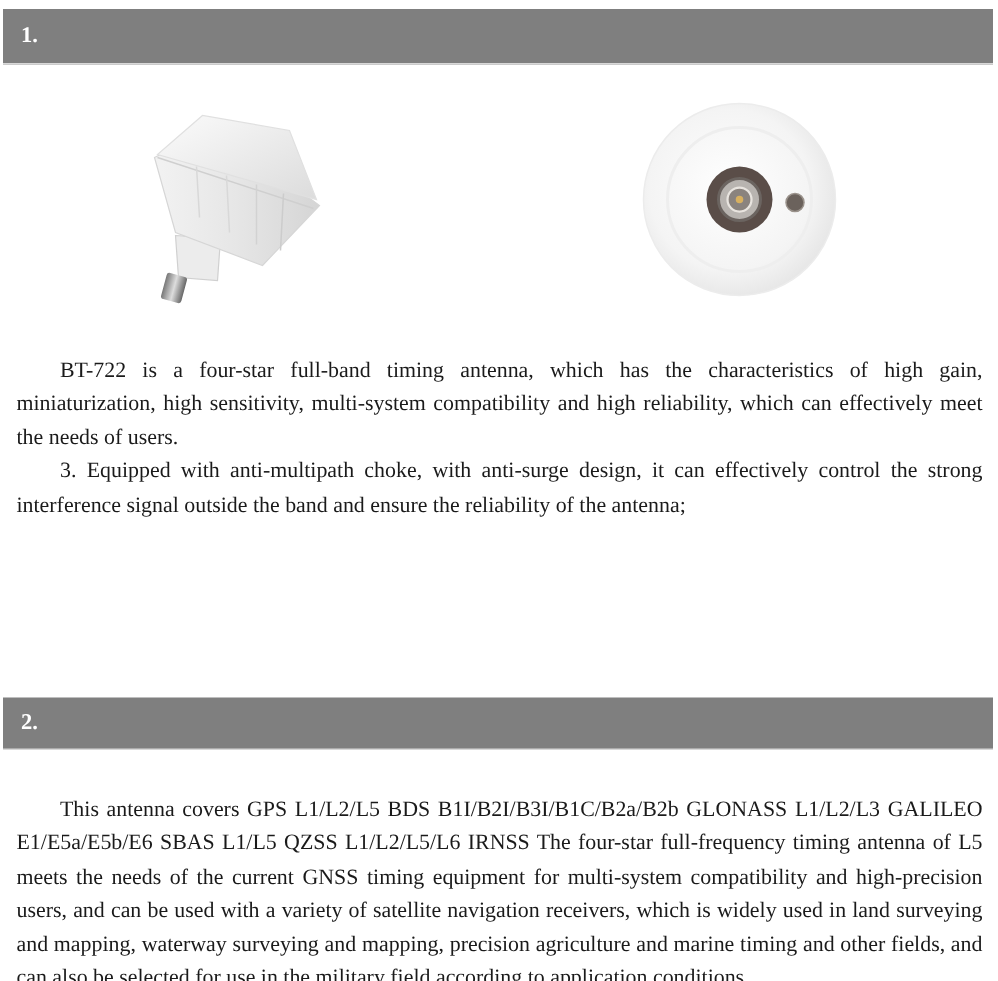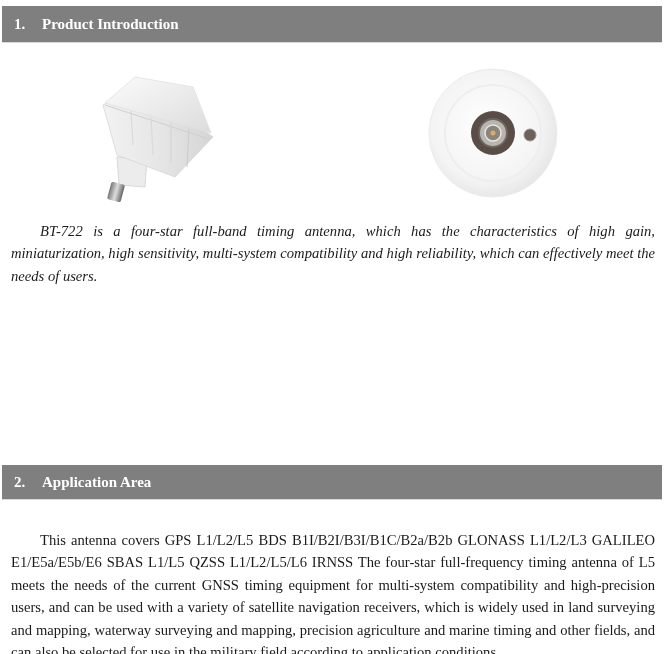--- a/index.html
+++ b/index.html
@@ -23,29 +23,28 @@
   .images { position: absolute; top: 50px; left: 0; width: 665px; height: 165px; }
   .img-side { position: absolute; left: 95px; top: 25px; width: 120px; height: 130px; }
   .img-bottom { position: absolute; left: 427px; top: 17px; width: 132px; height: 132px; }
 
   .text-block {
     position: absolute; left: 11px; width: 644px;
     font-size: 14.6px; line-height: 22.4px;
     text-align: justify;
   }
   .text-block p { margin: 0; text-indent: 29px; }
-  #intro { top: 220px; font-style: italic; }
+  #intro { top: 236px; }
   #app { top: 501px; margin-top: 28px; }
 </style>
 </head>
 <body>
 
 <div class="section-bar" id="bar1">
   <span class="num">1.</span>
-  <span>Product Introduction</span>
 </div>
 
 <div class="images">
 
   <svg class="img-side" viewBox="0 0 120 130">
     <defs>
       <linearGradient id="cone" x1="0" y1="0" x2="1" y2="1">
         <stop offset="0" stop-color="#fbfbfb"></stop>
         <stop offset="1" stop-color="#dcdcdc"></stop>
       </linearGradient>
@@ -88,22 +87,22 @@
     <circle cx="66" cy="66" r="22" fill="#5a4d48"></circle>
     <circle cx="66" cy="66" r="14" fill="#b8b4b0" stroke="#6b6460" stroke-width="2"></circle>
     <circle cx="66" cy="66" r="8" fill="#8a837e" stroke="#e8e4df" stroke-width="1.5"></circle>
     <circle cx="66" cy="66" r="2.5" fill="#d8b060"></circle>
     <circle cx="103" cy="68" r="6" fill="#6b625c" stroke="#9a928b" stroke-width="1"></circle>
   </svg>
 </div>
 
 <div class="text-block" id="intro">
   <p>BT-722 is a four-star full-band timing antenna, which has the characteristics of high gain, miniaturization, high sensitivity, multi-system compatibility and high reliability, which can effectively meet the needs of users.</p>
+  <p>3. Equipped with anti-multipath choke, with anti-surge design, it can effectively control the strong interference signal outside the band and ensure the reliability of the antenna;</p>
 </div>
 
 <div class="section-bar" id="bar2">
   <span class="num">2.</span>
-  <span>Application Area</span>
 </div>
 
 <div class="text-block" id="app">
   <p>This antenna covers GPS L1/L2/L5 BDS B1I/B2I/B3I/B1C/B2a/B2b GLONASS L1/L2/L3 GALILEO E1/E5a/E5b/E6 SBAS L1/L5 QZSS L1/L2/L5/L6 IRNSS The four-star full-frequency timing antenna of L5 meets the needs of the current GNSS timing equipment for multi-system compatibility and high-precision users, and can be used with a variety of satellite navigation receivers, which is widely used in land surveying and mapping, waterway surveying and mapping, precision agriculture and marine timing and other fields, and can also be selected for use in the military field according to application conditions.</p>
 </div>
 
 </body></html>

